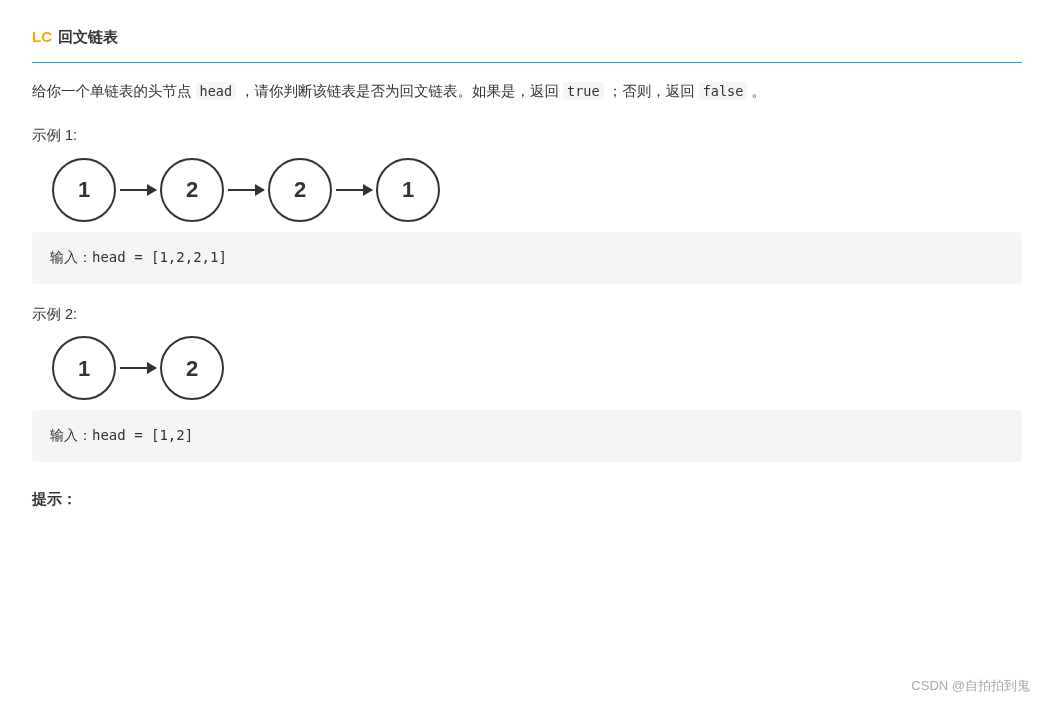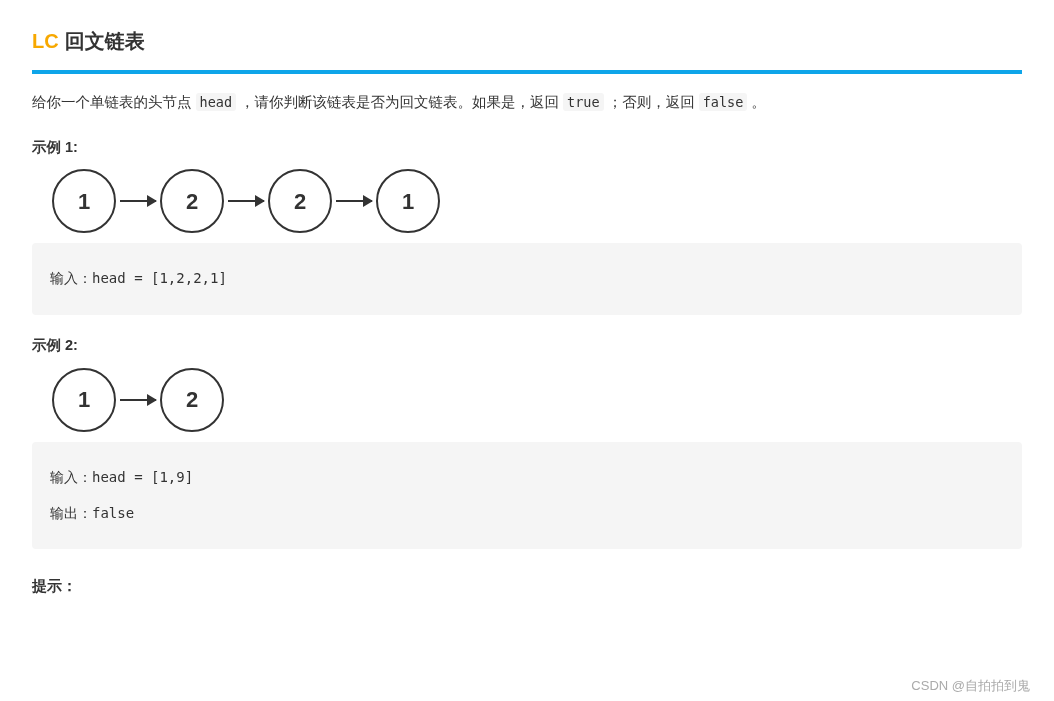--- a/index.html
+++ b/index.html
@@ -5,45 +5,45 @@
     * { box-sizing: border-box; margin: 0; padding: 0; }
     body {
       font-family: "Microsoft YaHei", "SimSun", Arial, sans-serif;
       background: #fff;
       color: #333;
       padding: 24px 32px;
       font-size: 15px;
       line-height: 1.7;
     }
     .page-title {
-      font-size: 20px;
+      font-size: 15px;
       font-weight: bold;
       color: #333;
       margin-bottom: 12px;
       padding-bottom: 12px;
-      border-bottom: 4px solid #0ea5e9;
+      border-bottom: 1px solid #0ea5e9;
     }
     .page-title .lc {
       color: #f7a800;
       margin-right: 6px;
     }
     .description {
       margin: 16px 0 20px 0;
       font-size: 14.5px;
       color: #333;
     }
     .description code, .inline-code {
       font-family: Consolas, monospace;
       background: #f5f5f5;
       padding: 1px 4px;
       border-radius: 3px;
       font-size: 13.5px;
     }
     .section-label {
-      font-weight: bold;
+      font-weight: normal;
       font-size: 14.5px;
       margin: 18px 0 10px 0;
     }
     .diagram-area {
       display: flex;
       align-items: center;
       margin: 10px 0 10px 20px;
     }
     .node {
       width: 64px;
@@ -82,21 +82,21 @@
     }
     .code-block {
       background: #f5f5f5;
       border-radius: 4px;
       padding: 12px 18px;
       margin: 8px 0 18px 0;
       font-size: 14px;
       color: #333;
     }
     .code-block p {
-      margin: 12px 0;
+      margin: 2px 0;
     }
     .code-block code {
       font-family: Consolas, monospace;
     }
     .hints {
       margin-top: 24px;
     }
     .hints .hint-label {
       font-weight: bold;
       margin-bottom: 6px;
@@ -161,24 +161,21 @@
 <div class="section-label">示例 2:</div>
 <div class="diagram-area">
   <div class="node">1</div>
   <div class="arrow">
       <div class="arrow-line"></div>
     </div>
   <div class="node">2</div>
 </div>
 <div class="code-block">
   <p>
-    <span>输入：</span><code>head = [1,9]</code>
-  </p>
-  <p>
-    <span>输出：</span><code>false</code>
+    <span>输入：</span><code>head = [1,2]</code>
   </p>
 </div>
 
 <div class="hints">
   <div class="hint-label">提示：</div>
 </div>
 
 <div class="watermark">CSDN @自拍拍到鬼</div>
 
 </body></html>

